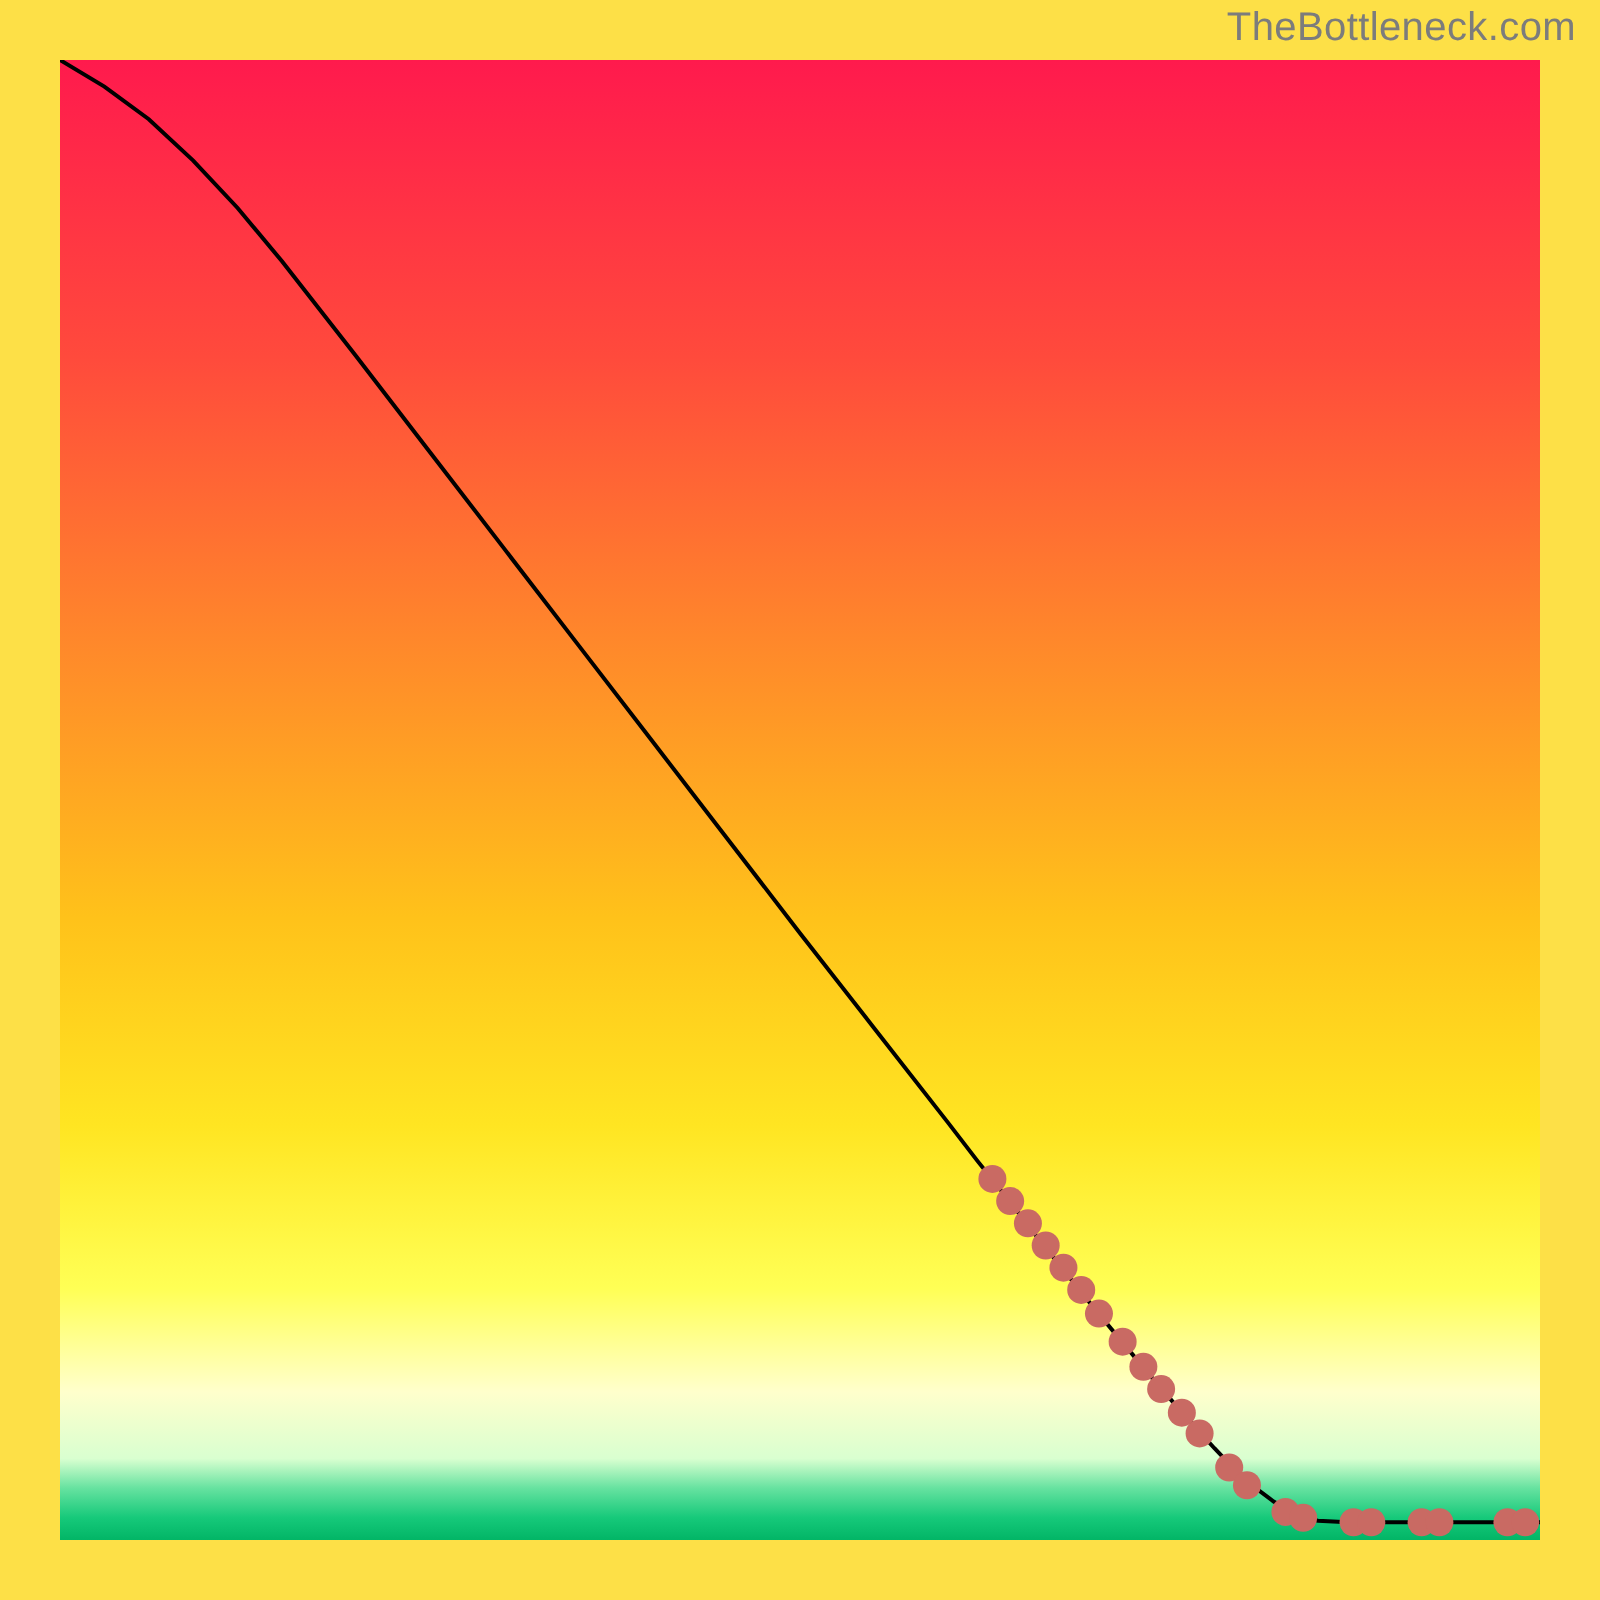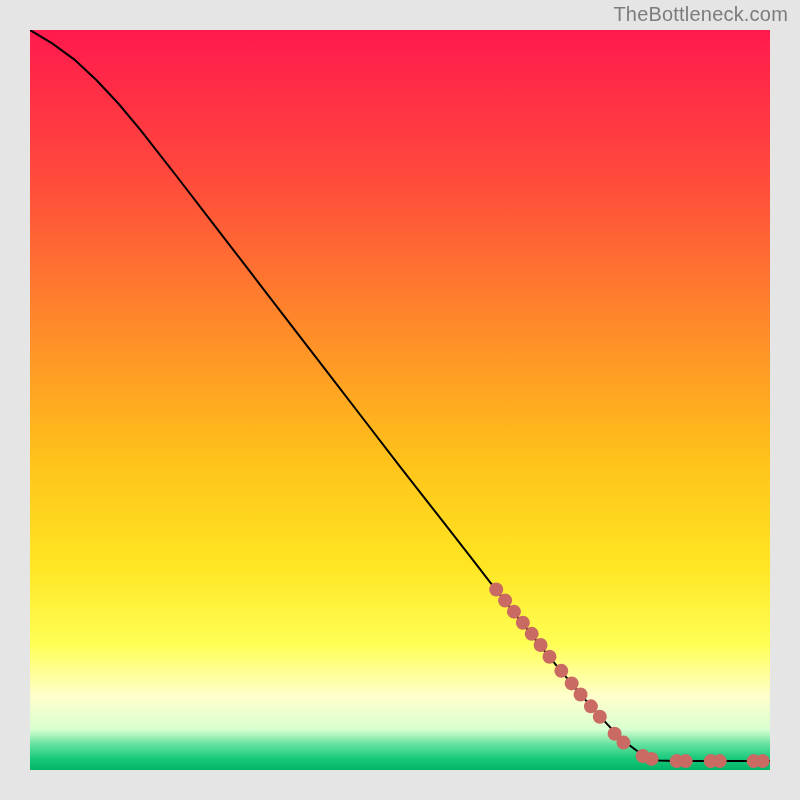--- a/index.html
+++ b/index.html
@@ -8,21 +8,21 @@
     width: 800px;
     height: 800px;
     background: #000;
     overflow: hidden;
     font-family: Arial, Helvetica, sans-serif;
   }
   .frame {
     position: relative;
     width: 800px;
     height: 800px;
-    background: #e5e5e5;
+    background: #fde047;
   }
   .attribution {
     position: absolute;
     top: 3px;
     right: 12px;
     color: #7c7c7c;
     font-size: 20px;
     font-weight: 400;
     letter-spacing: 0.2px;
   }

